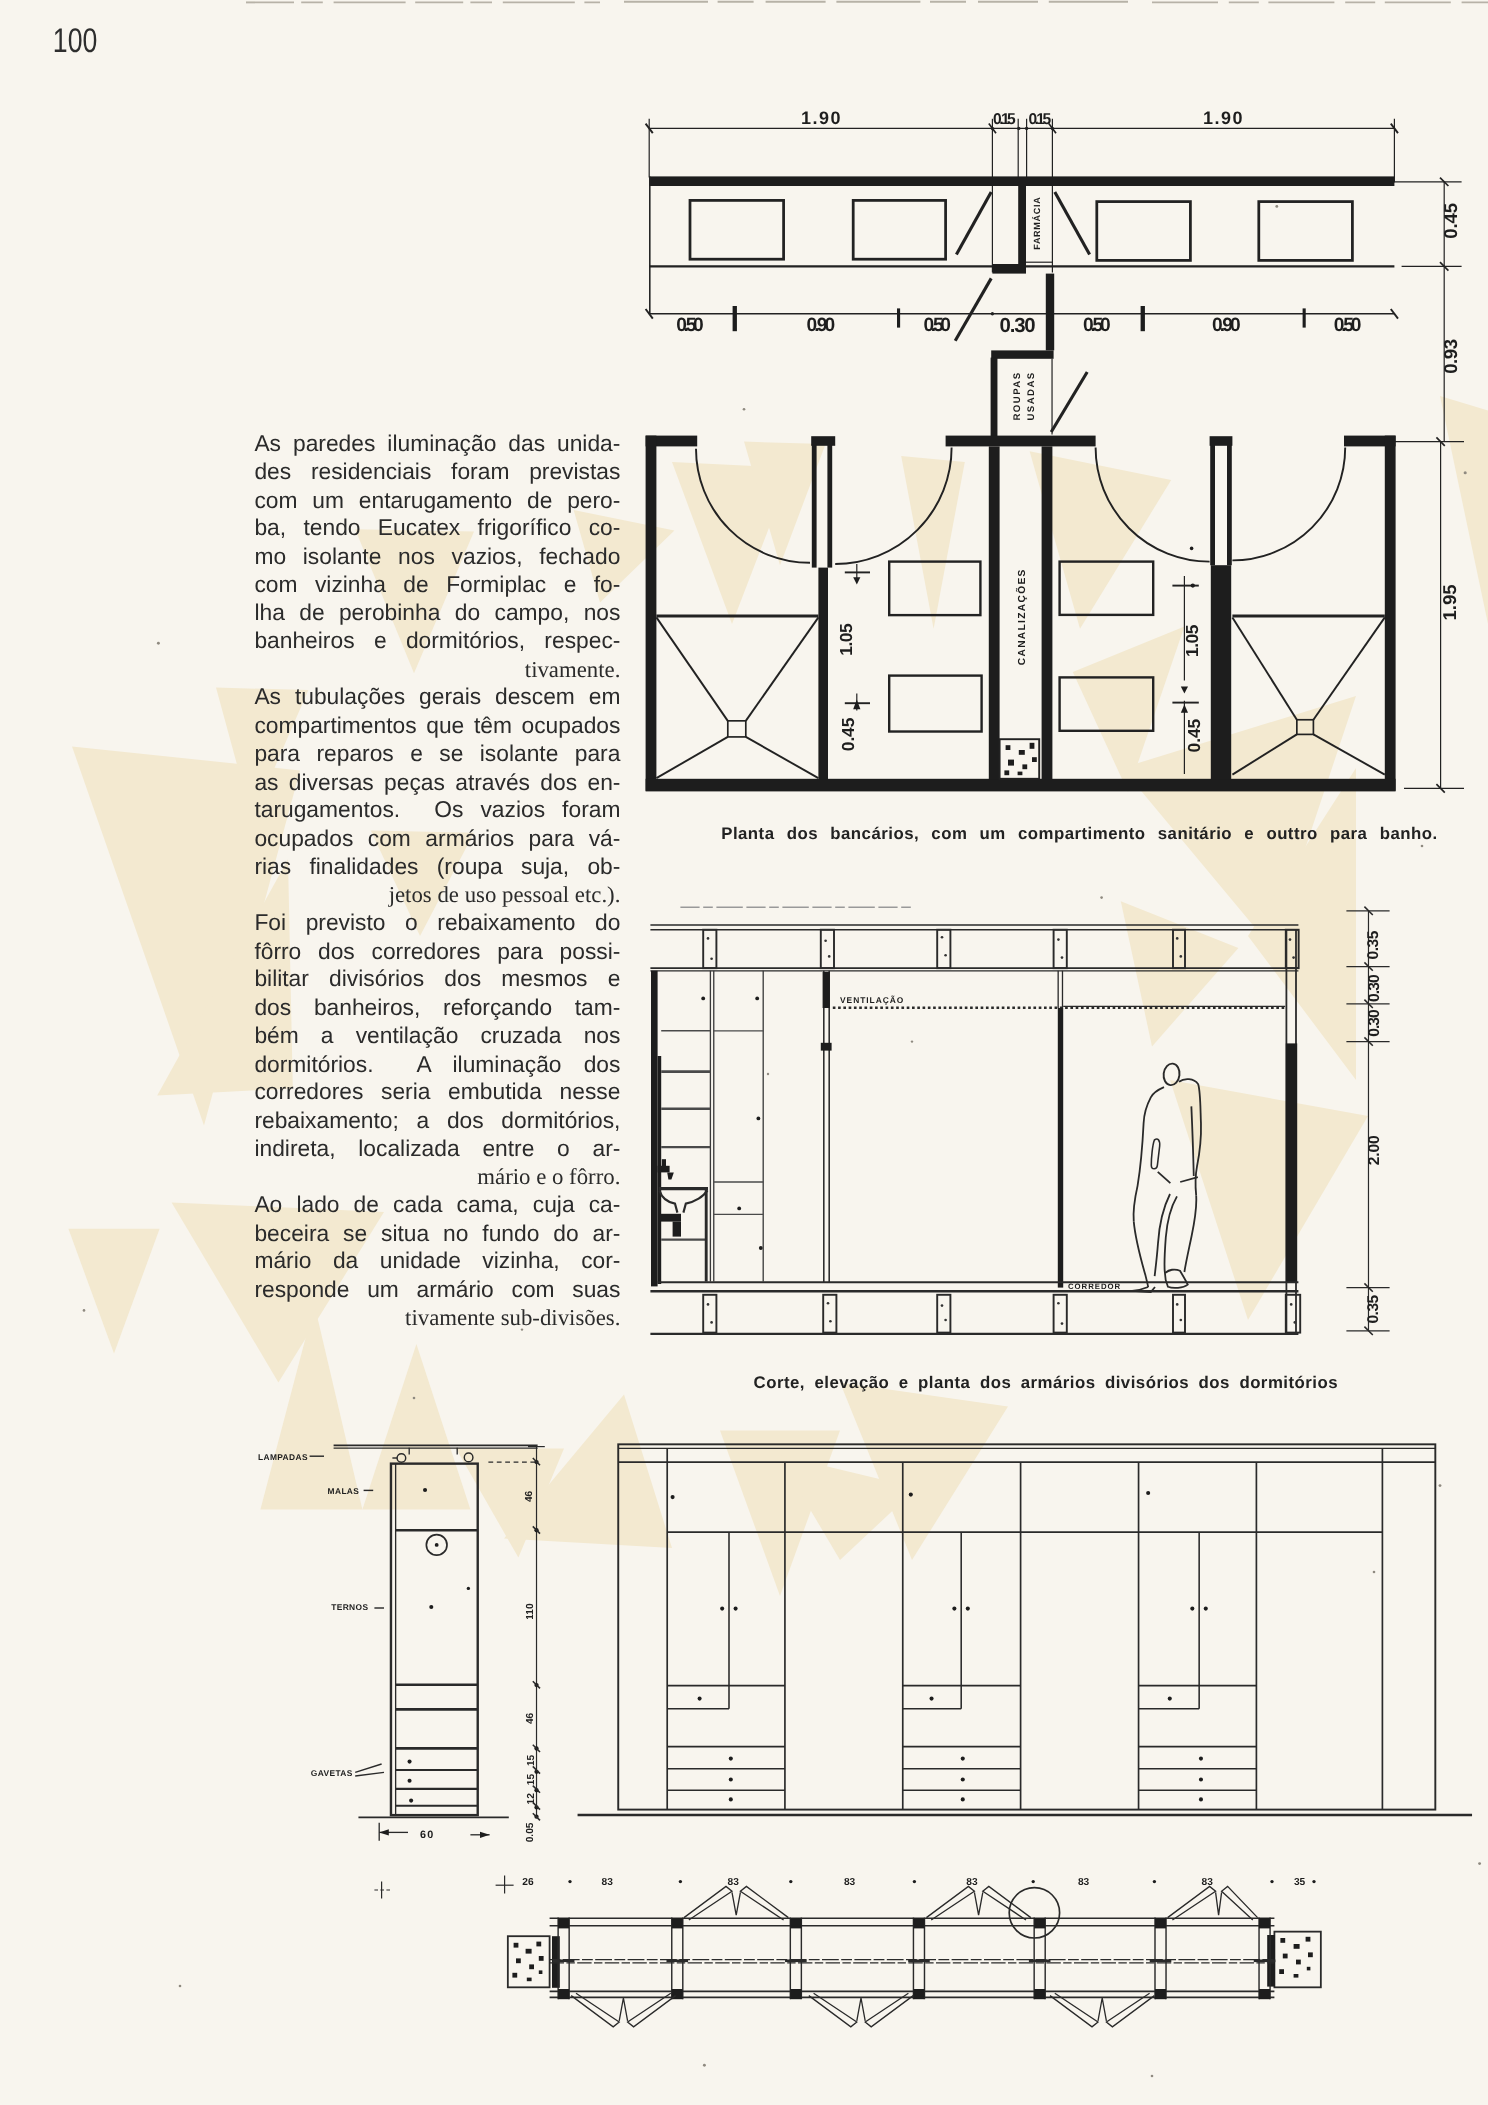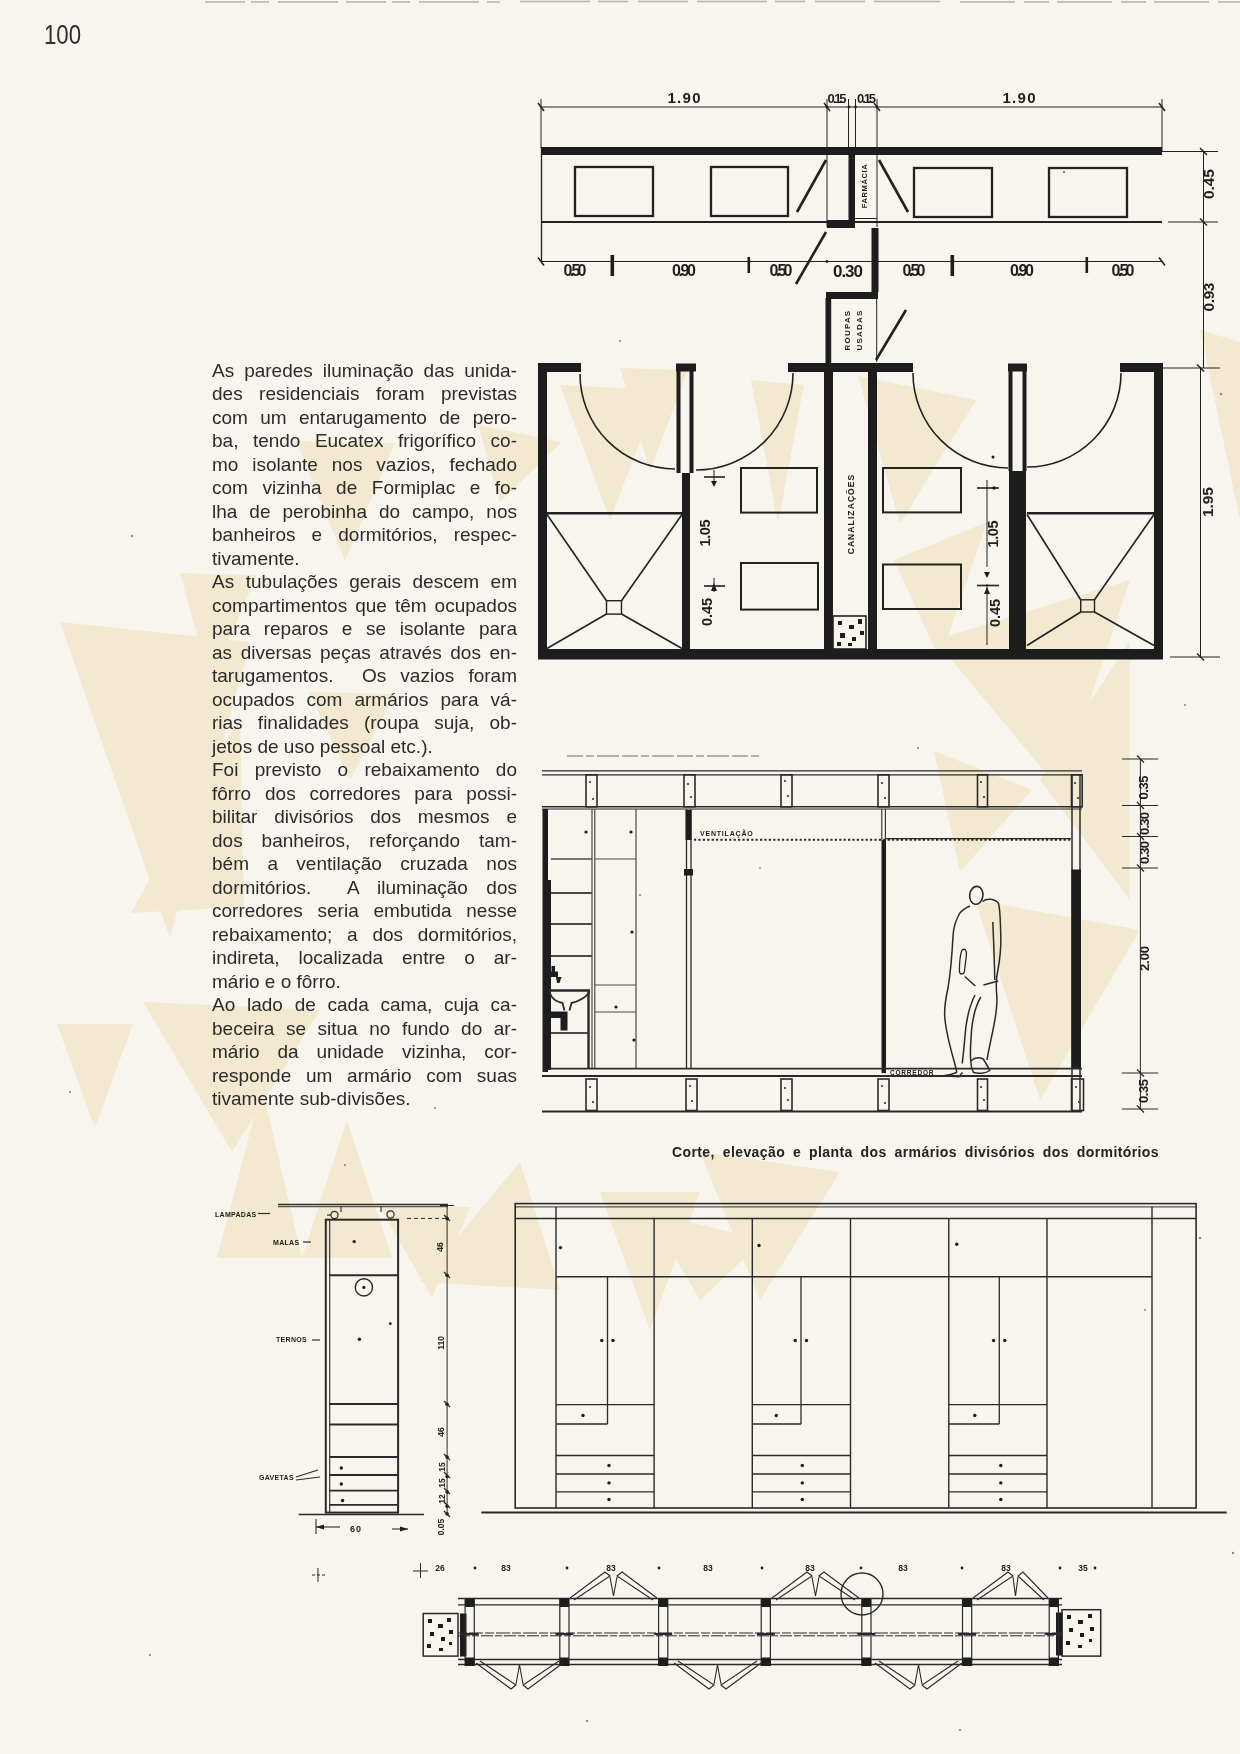--- a/index.html
+++ b/index.html
@@ -1,20 +1,20 @@
 <!DOCTYPE html>
 <html><head>
 <meta charset="utf-8">
 <style>
   html,body{margin:0;padding:0;}
   body{width:1240px;height:1754px;background:#f8f5ee;font-family:"Liberation Sans",sans-serif;position:relative;overflow:hidden;}
   .abs{position:absolute;}
   #textcol{left:212px;top:358.5px;width:305px;font-size:19px;line-height:23.5px;color:#2b2b2b;}
   #textcol .j{text-align:justify;text-align-last:justify;white-space:nowrap;}
-  #textcol .l{text-align:left;}
+  #textcol .l{text-align:right;font-family:Liberation Serif, serif;}
   .cap{font-weight:bold;color:#222;font-size:14px;letter-spacing:0.4px;}
 </style>
 </head>
 <body>
 
 <svg class="abs" style="left:0;top:0" width="1240" height="1754" viewBox="0 0 1240 1754">
 <g fill="#f3e9d0" stroke="none">
 <polygon points="296,441 395,443 345,561"></polygon>
 <polygon points="180,573 257,575 210,683"></polygon>
 <polygon points="309,692 395,694 350,780"></polygon>
@@ -74,23 +74,24 @@
 <div class="j">indireta, localizada entre o ar-</div>
 <div class="l">mário e o fôrro.</div>
 <div class="j">Ao lado de cada cama, cuja ca-</div>
 <div class="j">beceira se situa no fundo do ar-</div>
 <div class="j">mário da unidade vizinha, cor-</div>
 <div class="j">responde um armário com suas</div>
 <div class="l">tivamente sub-divisões.</div>
 </div>
 
 <div class="abs cap" style="left:601px;top:686px;width:597px;">
+<div style="text-align:justify;text-align-last:justify;white-space:nowrap;">Planta dos bancários, com um compartimento sanitário e outtro para banho.</div>
 </div>
 
-<div class="abs cap" style="left:628px;top:1144px;width:487px;margin-left:44px;">
+<div class="abs cap" style="left:628px;top:1144px;width:487px;">
 <div style="text-align:justify;text-align-last:justify;white-space:nowrap;">Corte, elevação e planta dos armários divisórios dos dormitórios</div>
 </div>
 
 <svg id="dwg" class="abs" style="left:0;top:0" width="1240" height="1754" viewBox="0 0 1240 1754" fill="none" stroke-linecap="butt" font-family="Liberation Sans, sans-serif">
 
 <g stroke="#222" stroke-width="1.2">
 
 <g>
 <line x1="541" y1="107" x2="1162" y2="107"></line>
 <line x1="541" y1="99" x2="541" y2="148" stroke-width="1"></line>

